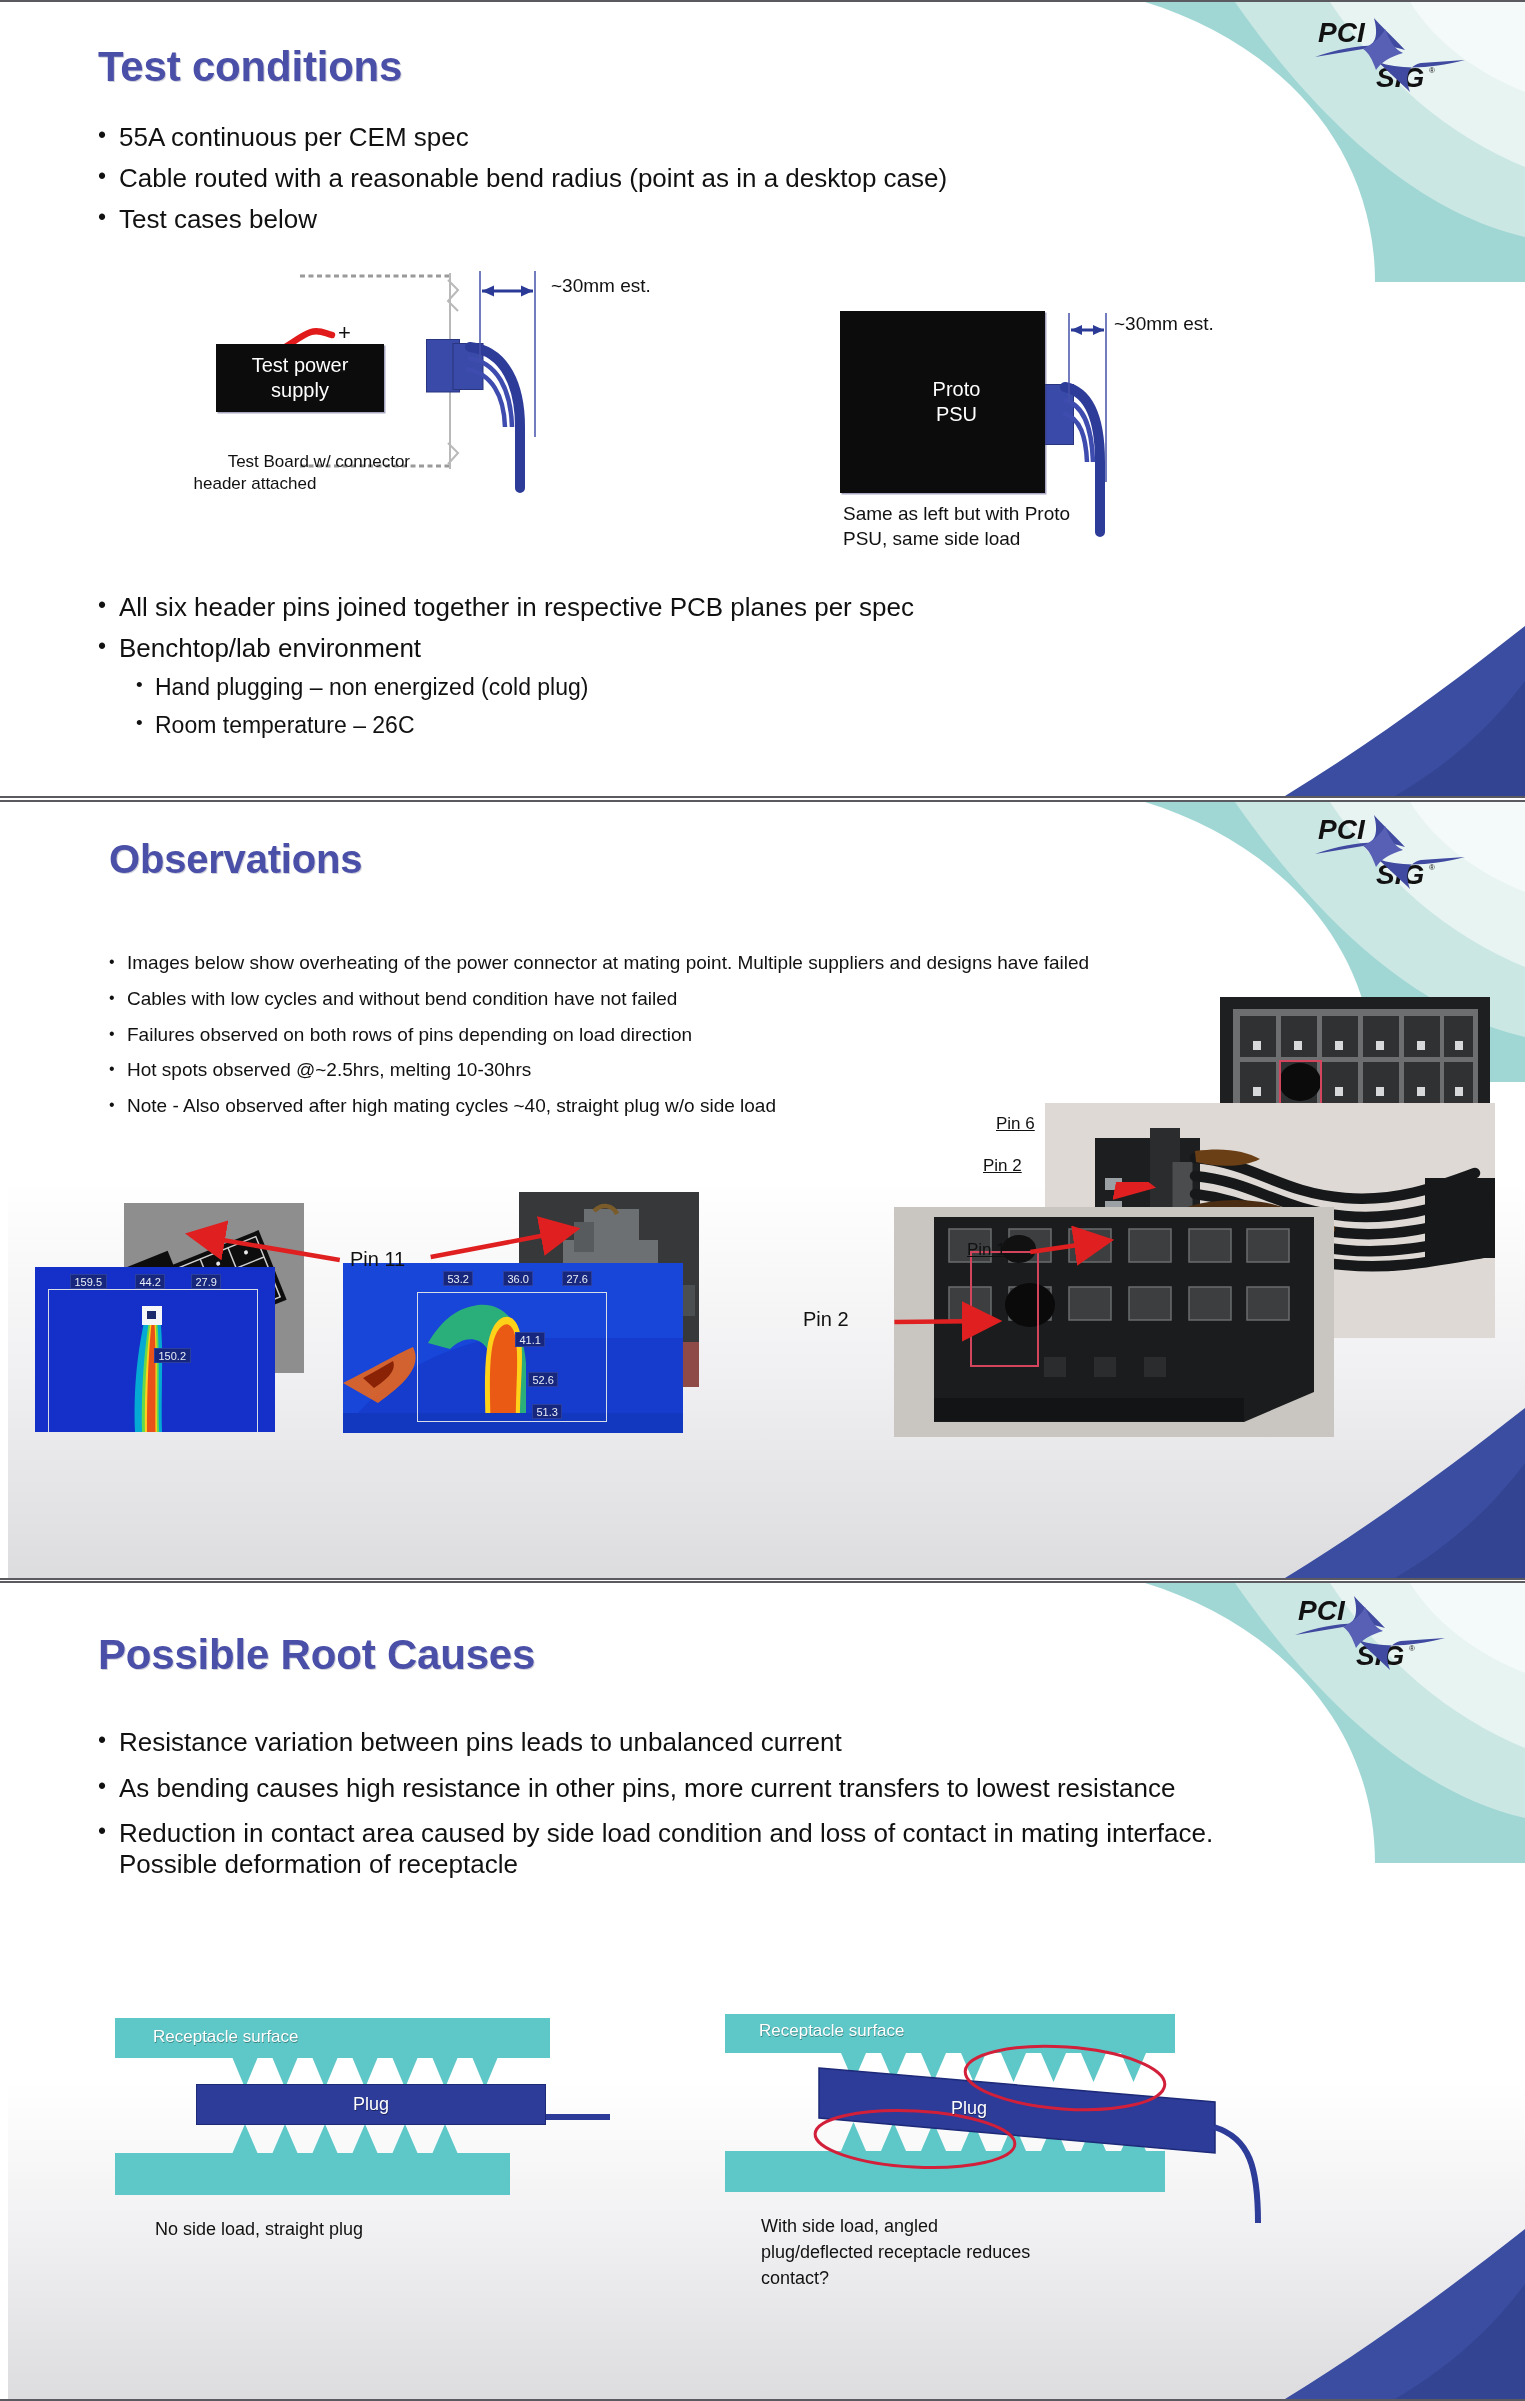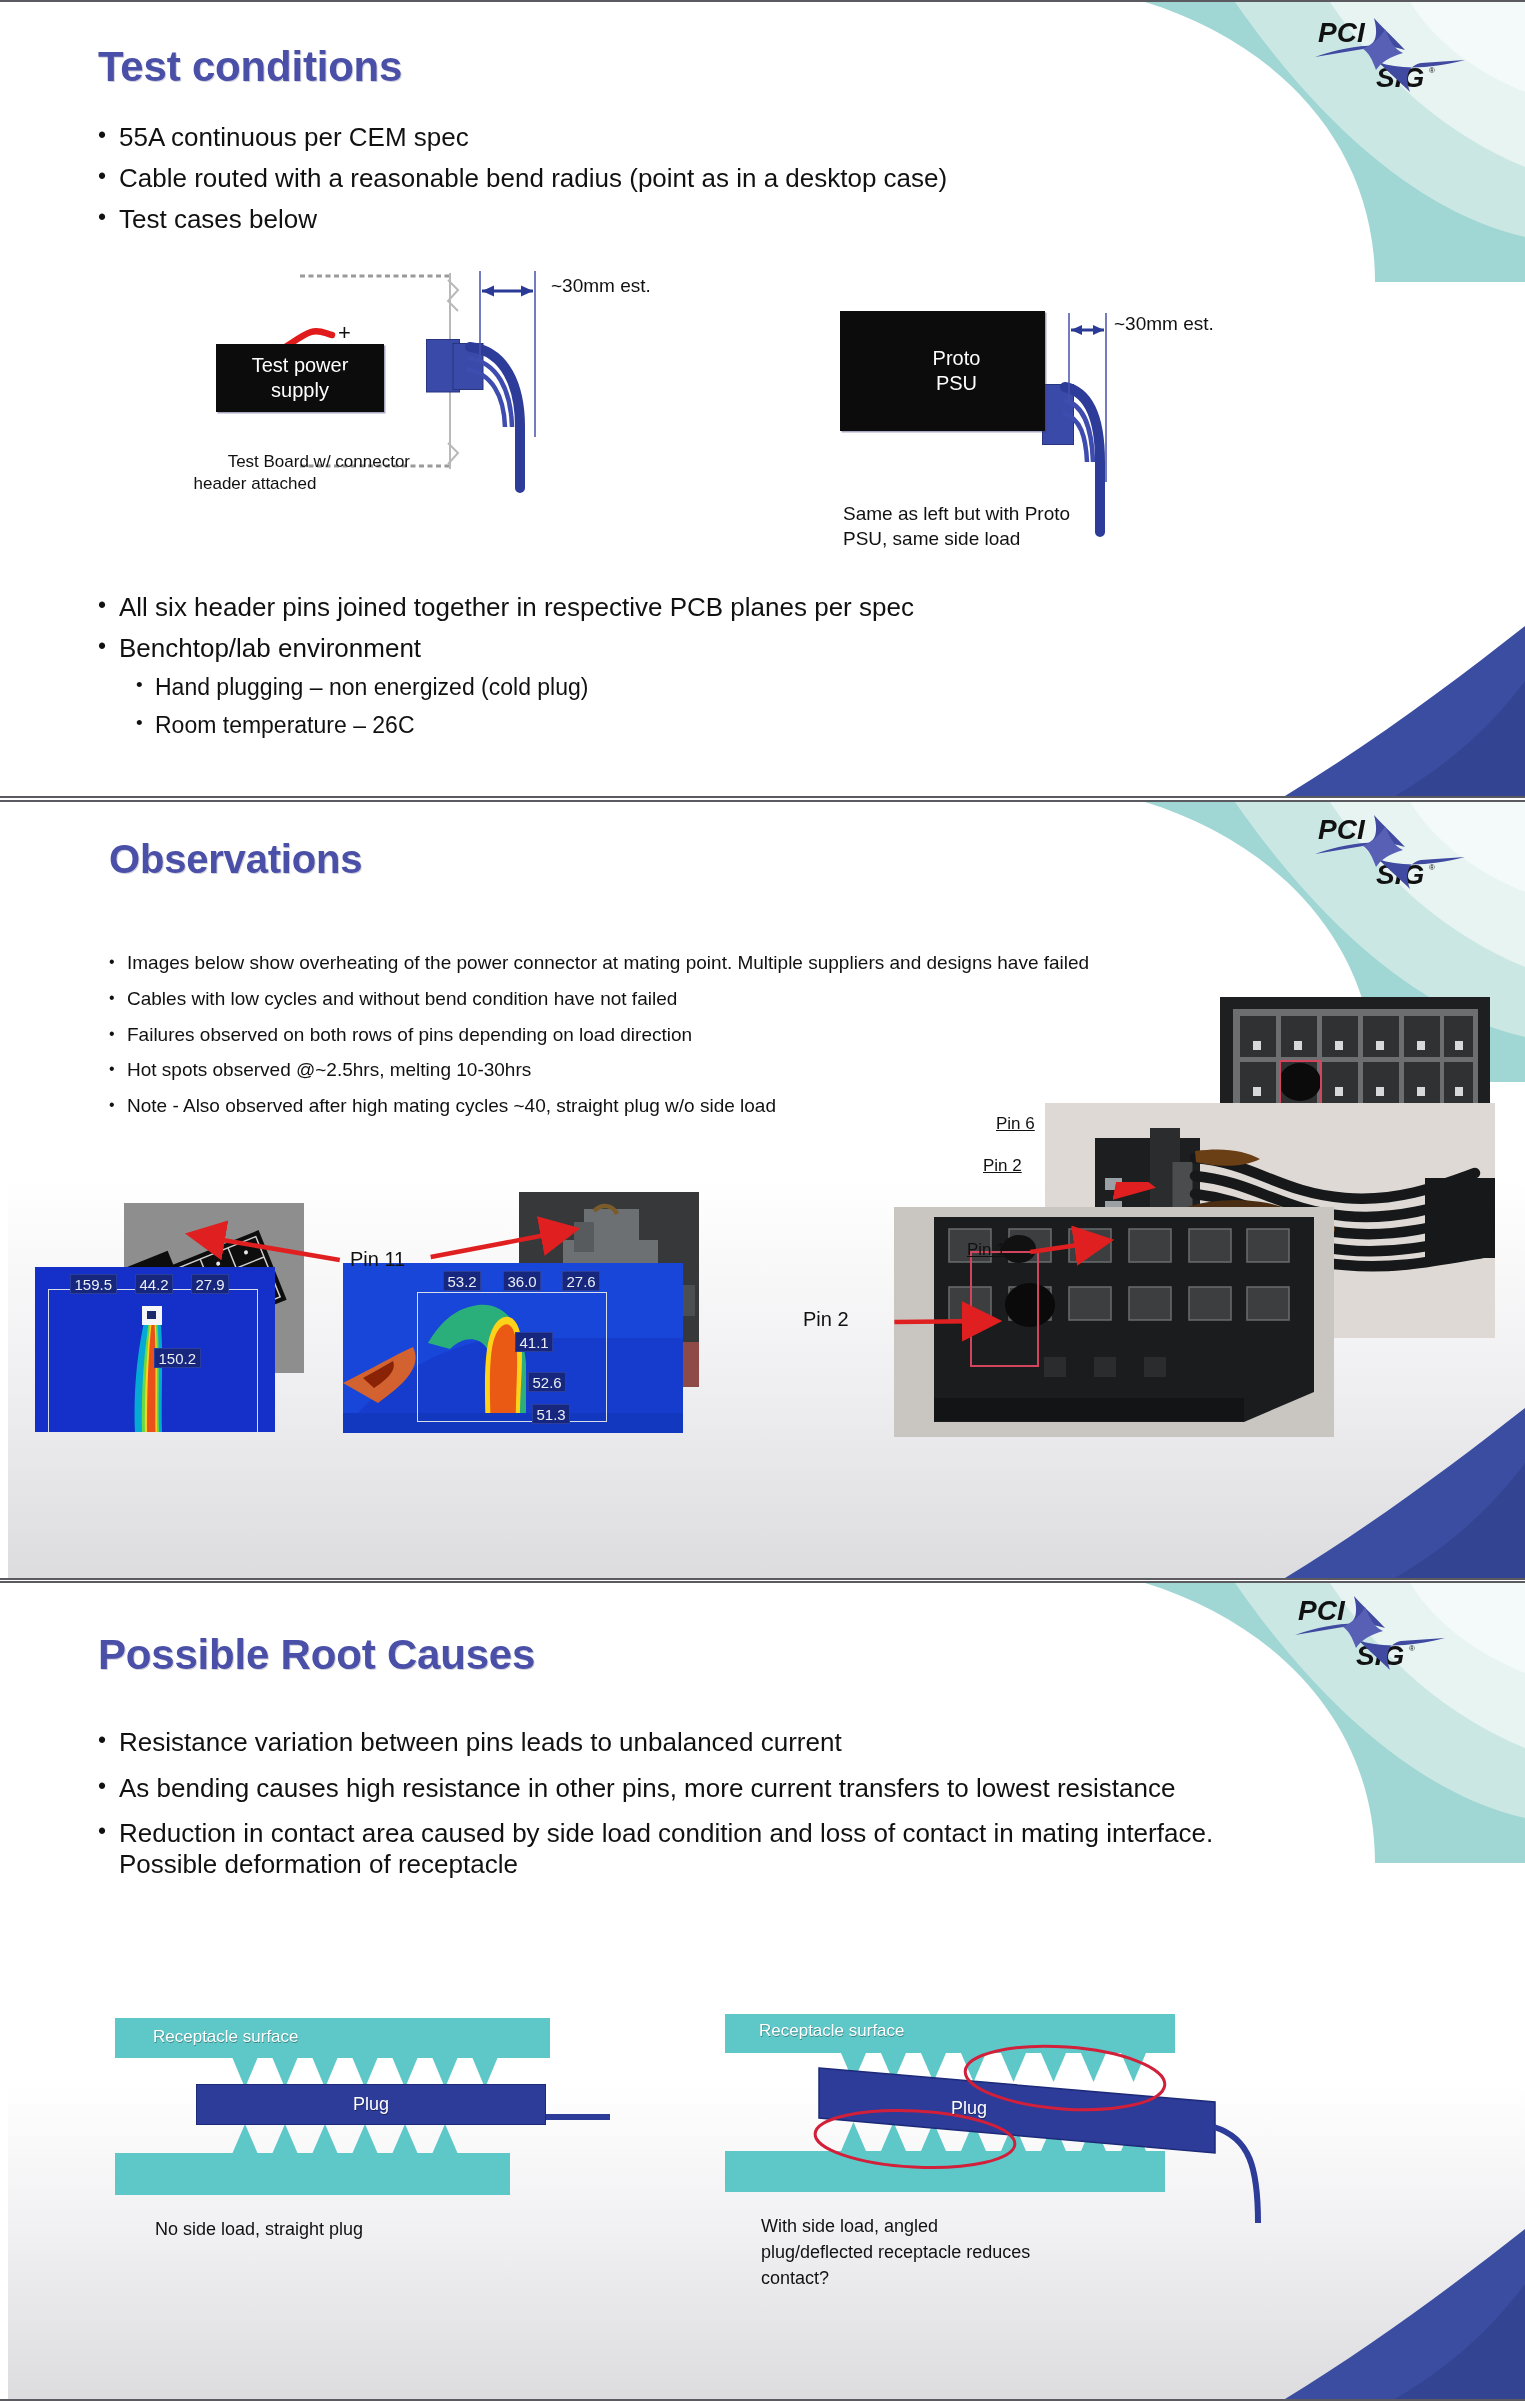--- a/index.html
+++ b/index.html
@@ -85,21 +85,21 @@
   .photo { position:absolute; overflow:hidden; background:#3a3a3a; }
 
   .thermal {
     position:absolute; overflow:hidden;
     background:
       radial-gradient(closest-side at 50% 62%, #cc2b00 0 9%, #f08c00 0 15%, #d8d800 0 21%, #33cc66 0 28%, #00b7d8 0 36%, #1035d8 0 70%, #0a1fb4 0 100%),
       linear-gradient(#1430c8,#0c22a8);
   }
   .tbadge {
     position:absolute; background:#17277e; color:#e9eef8;
-    font-size:15px; padding:0.5px 3.5px; font-family:"Liberation Sans", sans-serif;
+    font-size:11px; padding:0.5px 3.5px; font-family:"Liberation Sans", sans-serif;
     border:0.5px solid #2b3e9c; white-space:nowrap;
   }
   .tframe { position:absolute; border:1.5px solid #d8dde8; }
 
   .photo-grey { background:#8a8a8a; }
   .photo-dark { background:#2a2c2e; }
 
   .redbox { position:absolute; border:2px solid #d2455c; }
 
   
@@ -227,21 +227,21 @@
           <path d="M530 210 C586 222 600 290 600 360 L600 500" fill="none" stroke="#2d3b99" stroke-width="20" stroke-linecap="round"></path>
           <path d="M528 236 C572 246 584 300 586 360" fill="none" stroke="#3d4cae" stroke-width="9"></path>
           <path d="M526 262 C562 272 572 312 574 360" fill="none" stroke="#3d4cae" stroke-width="9"></path>
           <line x1="538" y1="62" x2="538" y2="240" stroke="#4450a8" stroke-width="3"></line>
           <line x1="612" y1="62" x2="612" y2="400" stroke="#4450a8" stroke-width="3"></line>
           <line x1="542" y1="96" x2="608" y2="96" stroke="#2a3a96" stroke-width="6"></line>
           <polygon points="542,96 564,86 564,106" fill="#2a3a96"></polygon>
           <polygon points="608,96 586,86 586,106" fill="#2a3a96"></polygon>
         </svg>
 
-        <div class="psu-box" style="left:40px; top:29px; width:205px; height:120px;padding-left:28px;">
+        <div class="psu-box" style="left:40px; top:29px; width:205px; height:182px;padding-left:28px;">
           <div>
             <div>Proto</div>
             <div>PSU</div>
           </div>
         </div>
 
         <span class="dim-label" style="left:314px; top:31px;">~30mm est.</span>
 
         <div class="cap-label" style="left:43px; top:220px; width:360px; font-size:19px;">
           <div>Same as left but with Proto</div>

